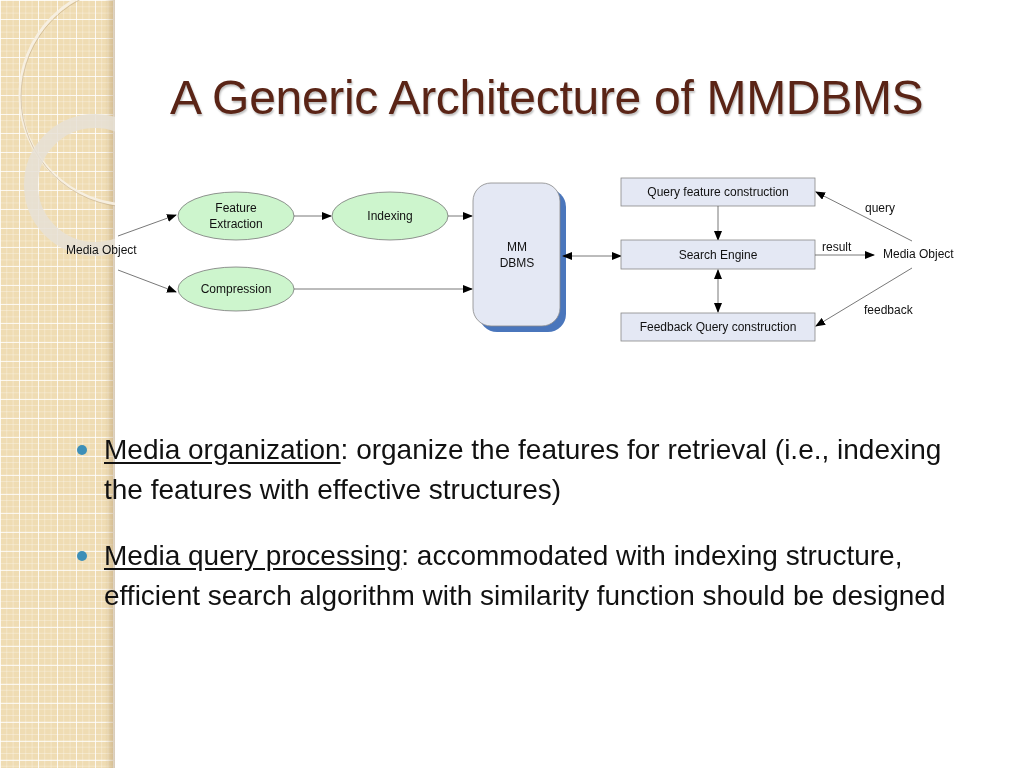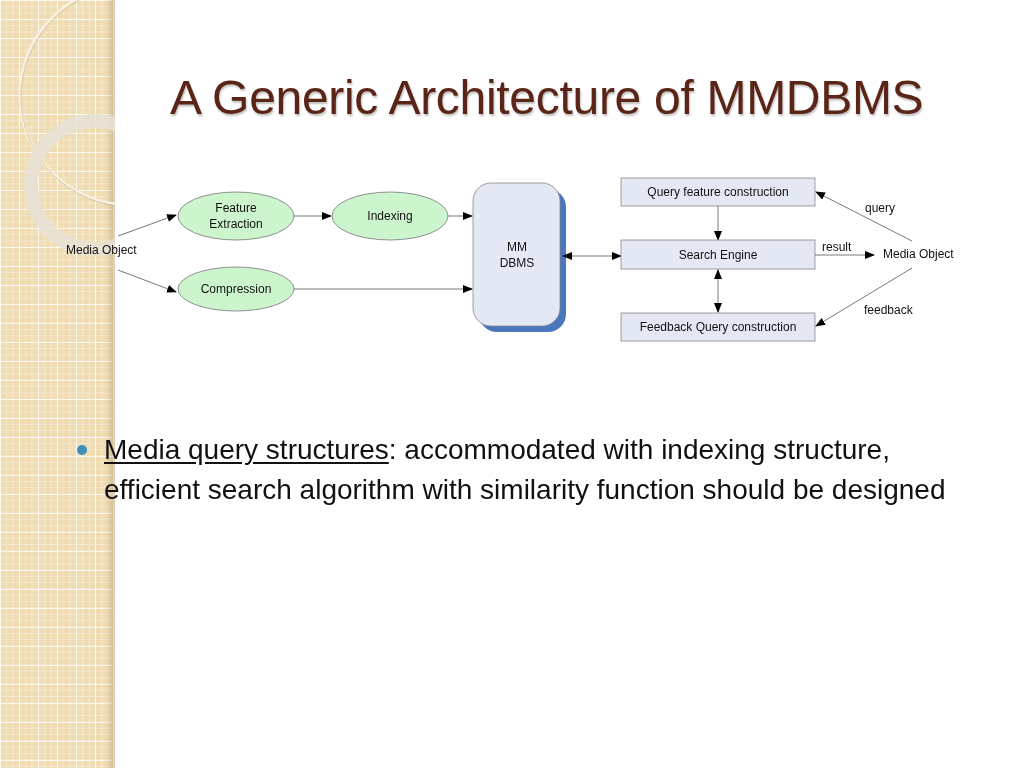--- a/index.html
+++ b/index.html
@@ -101,15 +101,19 @@
   <text class="diag-text" x="865" y="212">query</text>
   <line x1="815" y1="255" x2="874" y2="255" stroke="#555" stroke-width="0.8" marker-end="url(#arr)"></line>
   <text class="diag-text" x="822" y="251">result</text>
   <line x1="912" y1="268" x2="816" y2="326" stroke="#555" stroke-width="0.8" marker-end="url(#arr)"></line>
   <text class="diag-text" x="864" y="314">feedback</text>
 </svg>
 
 <div class="bullets">
   <div class="bullet">
     <span class="bullet-dot"></span>
-    <span class="term">Media query structures</span><span>: accommodated with indexing structure, efficient search algorithm with similarity function should be designed</span>
+    <span class="term">Media organization</span><span>: organize the features for retrieval (i.e., indexing the features with effective structures)</span>
+  </div>
+  <div class="bullet">
+    <span class="bullet-dot"></span>
+    <span class="term">Media query processing</span><span>: accommodated with indexing structure, efficient search algorithm with similarity function should be designed</span>
   </div>
 </div>
 
 </body></html>

